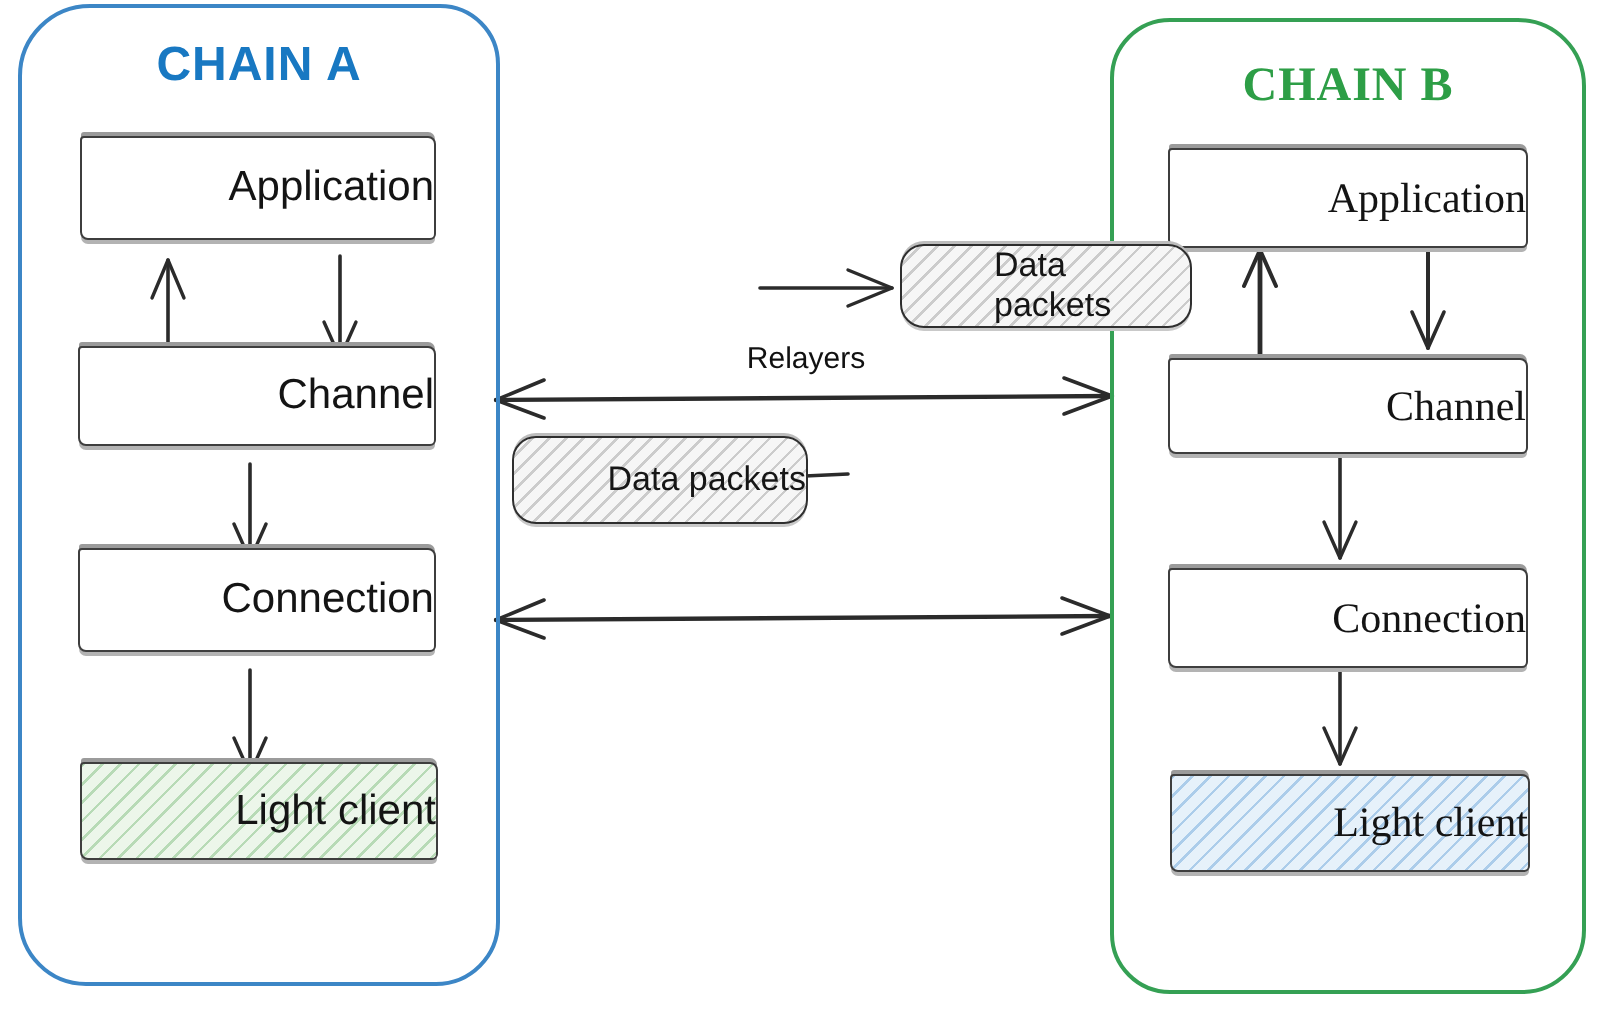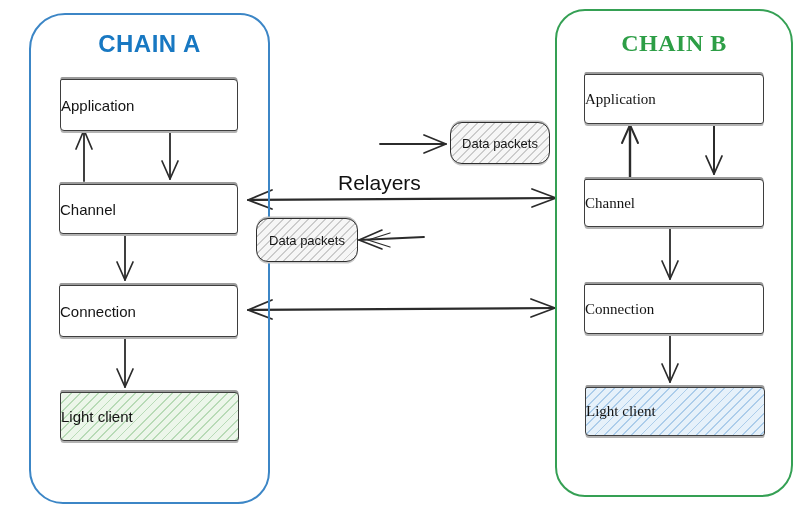--- a/index.html
+++ b/index.html
@@ -2,62 +2,63 @@
 <html><head>
 <meta charset="utf-8">
 <style>
   html,body{margin:0;padding:0;background:#fff;}
   .canvas{
     position:relative;width:800px;height:511px;background:#ffffff;
     font-family:"Liberation Sans",sans-serif;overflow:hidden;
   }
   .arrows{position:absolute;left:0;top:0;width:800px;height:511px;pointer-events:none;}
   .chain{position:absolute;border:2px solid;background:transparent;}
-  .chain.a{left:9px;top:13px;width:237px;height:487px;border-color:#3c86c6;border-radius:36px 30px 32px 34px;margin-left:20px;}
+  .chain.a{left:9px;top:2px;width:237px;height:487px;border-color:#3c86c6;border-radius:36px 30px 32px 34px;}
   .chain.b{left:555px;top:9px;width:234px;height:484px;border-color:#35a054;border-radius:30px 34px 32px 30px;font-family:Liberation Serif, serif;}
   .chain-title{
     position:absolute;left:0;width:100%;text-align:center;
     font-size:24px;font-weight:bold;letter-spacing:.5px;
   }
   .chain.a .chain-title{top:15px;color:#1878c2;}
   .chain.b .chain-title{top:19px;color:#2d9e46;}
   .box{
-    position:absolute;display:flex;align-items:center;justify-content:flex-start;
+    position:absolute;display:flex;align-items:center;justify-content:flex-end;
     background:#ffffff;border:1.6px solid #3e3e3e;border-radius:2px 4px 3px 4px;
     box-shadow:0 -2.5px 0 -0.5px #9b9b9b,0 2.5px 0 -0.5px #b3b3b3;
-    font-size:15px;color:#141414;
+    font-size:21px;color:#141414;
   }
   
   .a-app {left:29px;top:64px; width:176px;height:50px;}
   .a-chan{left:28px;top:169px;width:177px;height:48px;}
   .a-conn{left:28px;top:270px;width:177px;height:50px;}
   .a-light{left:29px;top:377px;width:177px;height:47px;
     background-color:#ecf6ea;
     background-image:repeating-linear-gradient(135deg,rgba(110,180,110,.42) 0px,rgba(110,180,110,.42) 1.3px,transparent 1.3px,transparent 6.5px);}
   
   .b-app {left:27px;top:63px; width:178px;height:48px;}
   .b-chan{left:27px;top:168px;width:178px;height:46px;}
   .b-conn{left:27px;top:273px;width:178px;height:48px;}
   .b-light{left:28px;top:376px;width:178px;height:47px;
     background-color:#e6f1fa;
     background-image:repeating-linear-gradient(135deg,rgba(100,160,215,.45) 0px,rgba(100,160,215,.45) 1.3px,transparent 1.3px,transparent 6.5px);}
   
   .packet{
-    position:absolute;display:flex;align-items:center;justify-content:center;
+    position:absolute;display:flex;align-items:center;justify-content:flex-end;
     border:1.8px solid #2e2e2e;border-radius:12px;
     background-color:#f6f6f6;
     background-image:repeating-linear-gradient(135deg,rgba(140,140,140,.40) 0px,rgba(140,140,140,.40) 1.2px,transparent 1.2px,transparent 6px);
-    font-size:13px;color:#161616;
+    font-size:17px;color:#161616;
     box-shadow:0 -2px 0 -0.5px #bdbdbd,0 2px 0 -0.5px #c9c9c9;
+    padding-left:46px;
   }
   .packet.top{left:450px;top:122px;width:98px;height:40px;}
   .packet.bottom{left:256px;top:218px;width:100px;height:42px;}
   .relayers-label{
-    position:absolute;left:338px;top:171px;width:130px;
-    font-size:21px;color:#111111;
+    position:absolute;left:338px;top:171px;width:130px;text-align:center;
+    font-size:15px;color:#111111;
   }
 </style>
 </head>
 <body>
 
 <div class="canvas">
 
   <svg class="arrows" viewBox="0 0 800 511" fill="none" stroke="#2b2b2b" stroke-linecap="round" stroke-linejoin="round">
 
     <g>

